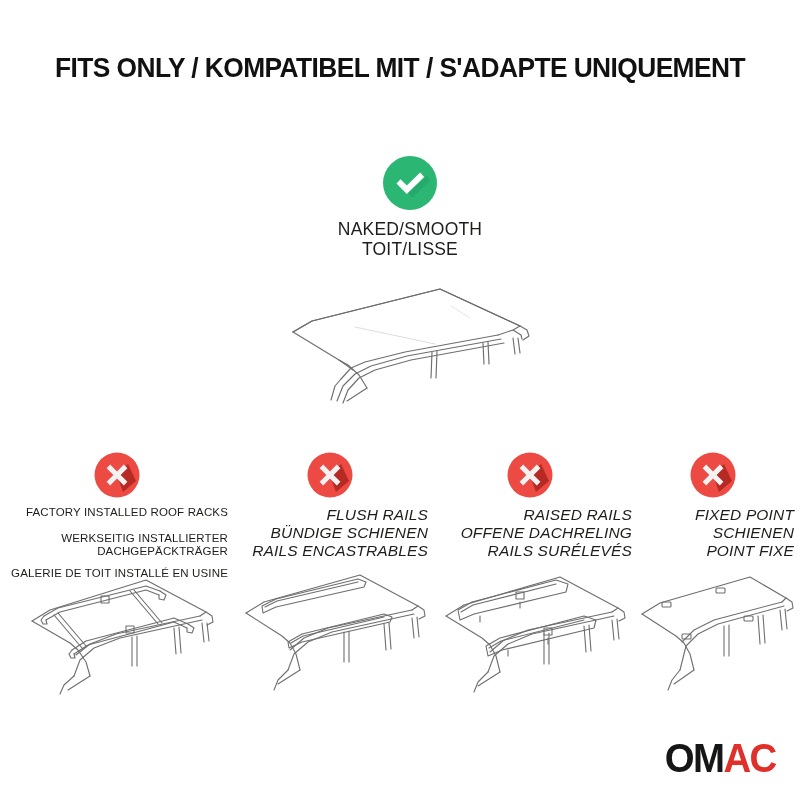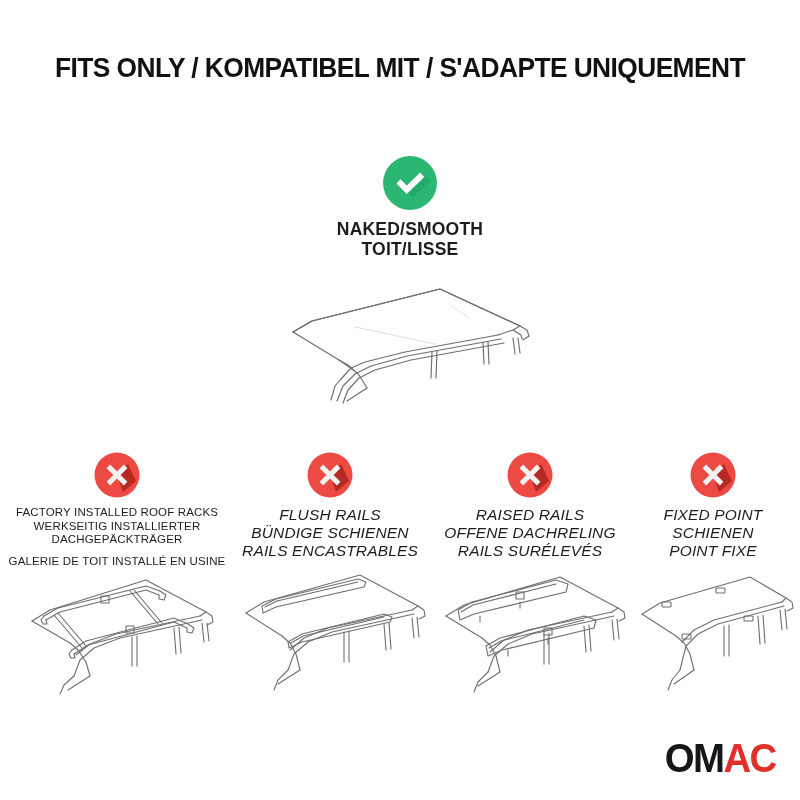--- a/index.html
+++ b/index.html
@@ -31,21 +31,20 @@
     white-space: nowrap;
   }
 
   
   .approved {
     position: absolute;
     left: 250px;
     top: 155px;
     width: 320px;
     text-align: center;
-    font-weight: bold;
   }
   .icon-check {
     position: relative;
     width: 56px;
     height: 56px;
     margin: 0 auto;
   }
   .icon-cross {
     position: relative;
     width: 46px;
@@ -78,20 +77,21 @@
   }
   .col-0 { left: 6px;   width: 222px; }
   .col-1 { left: 232px; width: 196px; }
   .col-2 { left: 428px; width: 204px; }
   .col-3 { left: 632px; width: 162px; }
 
   .col-label {
     margin-top: 8px;
     color: #1d1d1b;
     white-space: nowrap;
+    text-align: right;
   }
   .col-0 .col-label { font-size: 11.5px;  line-height: 13.5px; letter-spacing: 0.15px; }
   .col-1 .col-label,
   .col-2 .col-label,
   .col-3 .col-label { font-size: 15.5px; line-height: 18px; letter-spacing: 0.15px; font-style: italic; }
 
   .col-art {
     position: absolute;
     top: 106px;
     left: 0;
@@ -168,21 +168,21 @@
 
 <div class="col col-0">
   <div class="icon-cross">
     <svg viewBox="0 0 46 46" width="46" height="46" aria-hidden="true">
       <circle cx="23" cy="23" r="22.5" fill="#ec4a42"></circle>
       <path d="M23 23 L34 12 L42 29 L29 40 Z" fill="#a61f19" opacity="0.75"></path>
       <path d="M16.2 12.6 L23 19.4 L29.8 12.6 L33.4 16.2 L26.6 23 L33.4 29.8 L29.8 33.4 L23 26.6 L16.2 33.4 L12.6 29.8 L19.4 23 L12.6 16.2 Z" fill="#f2f2f2"></path>
     </svg>
   </div>
   <div class="col-label">FACTORY INSTALLED ROOF RACKS</div>
-  <div class="col-label" style="margin-top:0">WERKSEITIG INSTALLIERTER</div>
+  <div class="col-label" style="margin-top:12px">WERKSEITIG INSTALLIERTER</div>
   <div class="col-label" style="margin-top:0">DACHGEPÄCKTRÄGER</div>
   <div class="col-label" style="margin-top:8px">GALERIE DE TOIT INSTALLÉ EN USINE</div>
 
   <div class="col-art">
     <svg viewBox="0 0 222 140" width="222" height="140" aria-hidden="true">
       <g fill="none" stroke="#6e6e6e" stroke-width="1.1" stroke-linejoin="round" stroke-linecap="round">
 
         <path d="M26 63 L44 52 L140 22 L200 54 L194 58"></path>
         <path d="M26 63 L64 85 L72 92 L80 104 L84 118"></path>
         <path d="M194 58 L110 76 L84 86 L70 97"></path>

